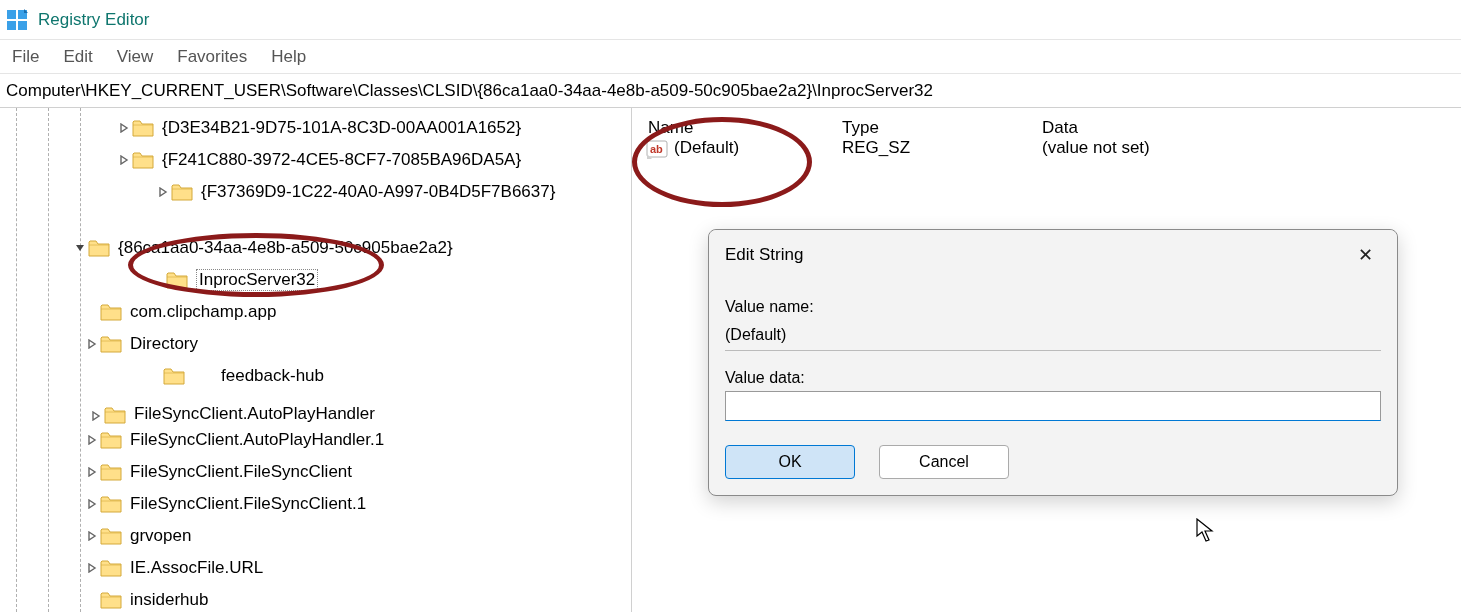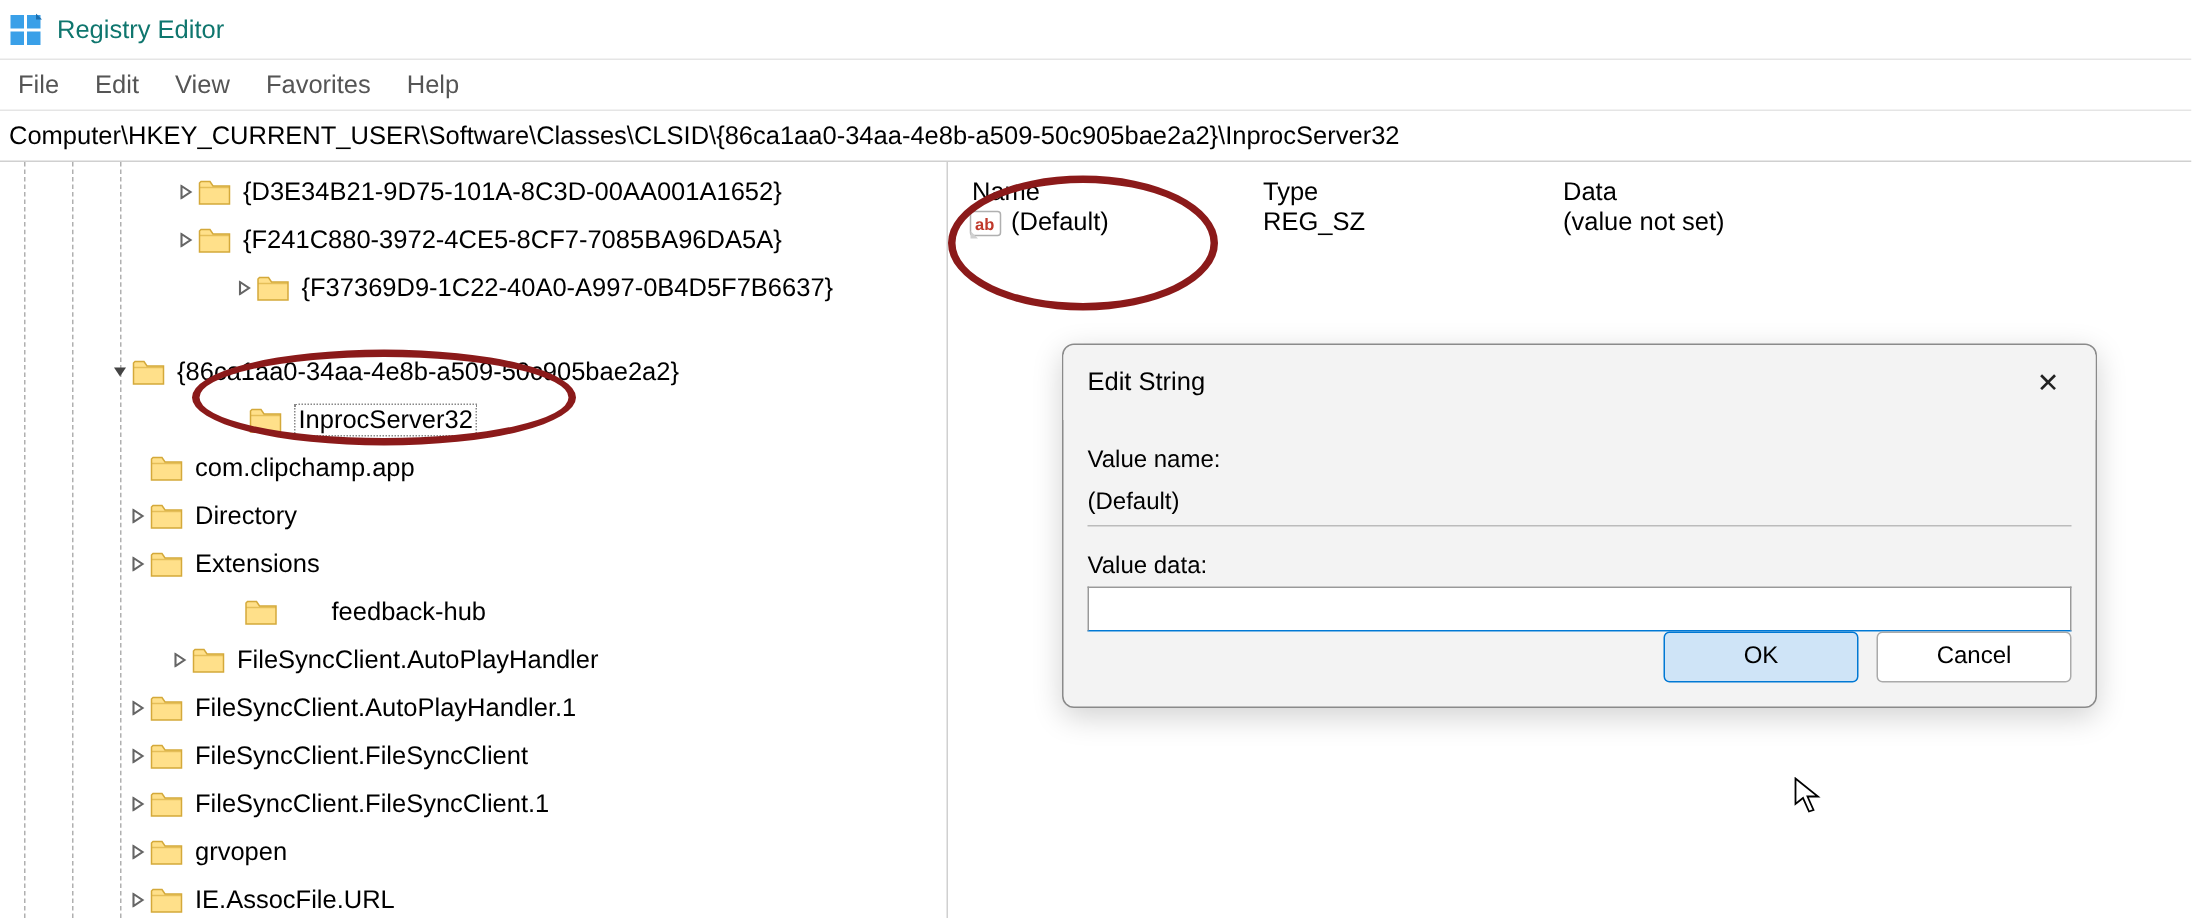--- a/index.html
+++ b/index.html
@@ -167,22 +167,23 @@
       border: 1px solid #0078d4;
       border-top-color: #999;
       border-left-color: #999;
       border-right-color: #999;
       padding: 2px 6px;
       font-size: 15px;
       outline: none;
     }
     .dialog-buttons {
       display: flex;
-      justify-content: flex-end;
-      gap: 12px;
+      justify-content: flex-start;
+      gap: 24px;
+      margin-top: 24px;
     }
     .dialog-buttons button {
       width: 130px;
       height: 34px;
       font-size: 16px;
       border: 1px solid #0078d4;
       border-radius: 4px;
       cursor: pointer;
     }
     .btn-ok {
@@ -313,43 +314,31 @@
             <path d="M2 1 L8 5 L2 9 Z" fill="none" stroke="#666" stroke-width="1.4"></path>
           </svg></span>
         <span class="folder-icon">
           <svg viewBox="0 0 22 18">
             <path d="M1 3 L1 17 L21 17 L21 5 L10 5 L8 2 L2 2 Z" fill="#ffe08a" stroke="#d4a93a"></path>
             <path d="M1 6 L21 6" stroke="#d4a93a" opacity="0.6"></path>
           </svg>
         </span>
         <span class="label">Directory</span>
       </div>
-      <div class="tree-row" style="padding-left: 84px;">
-        <span class="chev"><svg width="10" height="10" viewBox="0 0 10 10">
-            <path d="M2 1 L8 5 L2 9 Z" fill="none" stroke="#666" stroke-width="1.4"></path>
-          </svg></span>
-        <span class="folder-icon">
-          <svg viewBox="0 0 22 18">
-            <path d="M1 3 L1 17 L21 17 L21 5 L10 5 L8 2 L2 2 Z" fill="#ffe08a" stroke="#d4a93a"></path>
-            <path d="M1 6 L21 6" stroke="#d4a93a" opacity="0.6"></path>
-          </svg>
-        </span>
-        <span class="label">Extensions</span>
-      </div>
       <div class="tree-row" style="padding-left: 119px; gap: 28px;">
         <span class="chev"></span>
         <span class="folder-icon">
           <svg viewBox="0 0 22 18">
             <path d="M1 3 L1 17 L21 17 L21 5 L10 5 L8 2 L2 2 Z" fill="#ffe08a" stroke="#d4a93a"></path>
             <path d="M1 6 L21 6" stroke="#d4a93a" opacity="0.6"></path>
           </svg>
         </span>
         <span class="label">feedback-hub</span>
       </div>
-      <div class="tree-row" style="padding-left: 112px;">
+      <div class="tree-row" style="padding-left: 88px; align-items: flex-end;">
         <span class="chev"><svg width="10" height="10" viewBox="0 0 10 10">
             <path d="M2 1 L8 5 L2 9 Z" fill="none" stroke="#666" stroke-width="1.4"></path>
           </svg></span>
         <span class="folder-icon">
           <svg viewBox="0 0 22 18">
             <path d="M1 3 L1 17 L21 17 L21 5 L10 5 L8 2 L2 2 Z" fill="#ffe08a" stroke="#d4a93a"></path>
             <path d="M1 6 L21 6" stroke="#d4a93a" opacity="0.6"></path>
           </svg>
         </span>
         <span class="label">FileSyncClient.AutoPlayHandler</span>

